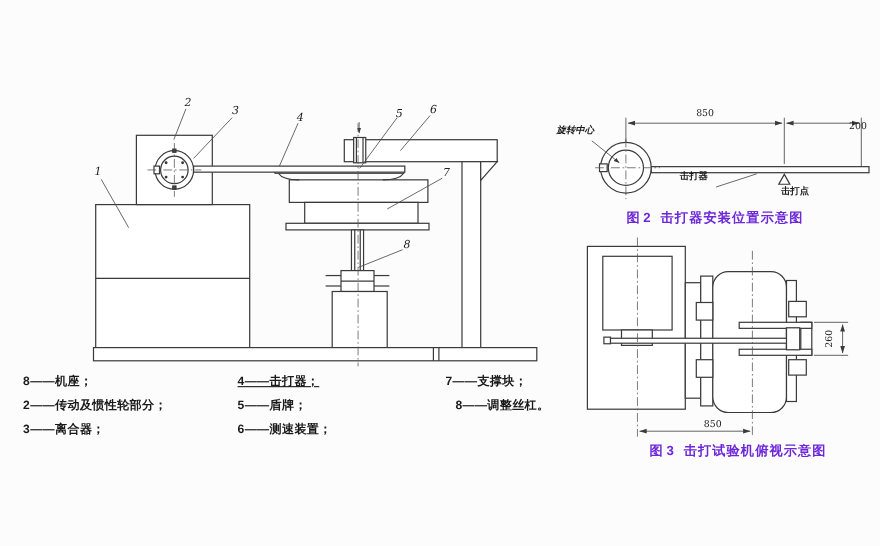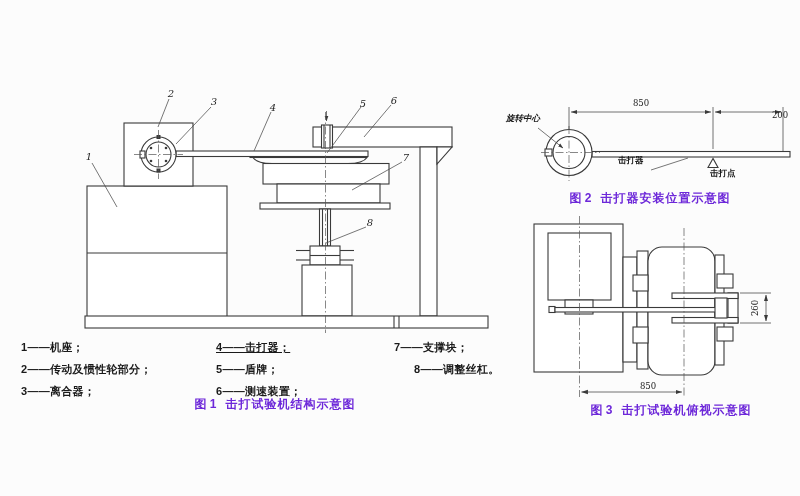--- a/index.html
+++ b/index.html
@@ -161,33 +161,29 @@
 
   <span class="lbl callout" style="left:89px;top:152px;">1</span>
   <span class="lbl callout" style="left:171px;top:89px;">2</span>
   <span class="lbl callout" style="left:214px;top:97px;">3</span>
   <span class="lbl callout" style="left:273px;top:103px;">4</span>
   <span class="lbl callout" style="left:363px;top:99px;">5</span>
   <span class="lbl callout" style="left:394px;top:96px;">6</span>
   <span class="lbl callout" style="left:406px;top:153px;">7</span>
   <span class="lbl callout" style="left:370px;top:218px;">8</span>
 
-  <span class="lbl legend" style="left:21px;top:342px;">1——机座；</span>
+  <span class="lbl legend" style="left:21px;top:342px;">8——机座；</span>
   <span class="lbl legend" style="left:21px;top:364px;">2——传动及惯性轮部分；</span>
   <span class="lbl legend" style="left:21px;top:386px;">3——离合器；</span>
   <span class="lbl legend" style="left:216px;top:342px;text-decoration:underline;">4——击打器；</span>
   <span class="lbl legend" style="left:216px;top:364px;">5——盾牌；</span>
   <span class="lbl legend" style="left:216px;top:386px;">6——测速装置；</span>
-  <span class="lbl legend" style="left:394px;top:342px;">7——支撑块；</span>
+  <span class="lbl legend" style="left:405px;top:342px;">7——支撑块；</span>
   <span class="lbl legend" style="left:414px;top:364px;">8——调整丝杠。</span>
 
-  <div class="lbl caption" style="left:275px;top:398px;">
-    <span class="cap-n">图 1</span>
-    <span class="cap-t">击打试验机结构示意图</span>
-  </div>
 
   <span class="lbl small-cn" style="left:506px;top:114px;font-style:italic;">旋转中心</span>
   <span class="lbl dimtxt" style="left:641px;top:99px;">850</span>
   <span class="lbl dimtxt" style="left:780px;top:99px;margin-top:12px;">200</span>
   <span class="lbl small-cn" style="left:618px;top:156px;">击打器</span>
   <span class="lbl small-cn" style="left:710px;top:169px;">击打点</span>
   <div class="lbl caption" style="left:650px;top:192px;">
     <span class="cap-n">图 2</span>
     <span class="cap-t">击打器安装位置示意图</span>
   </div>

